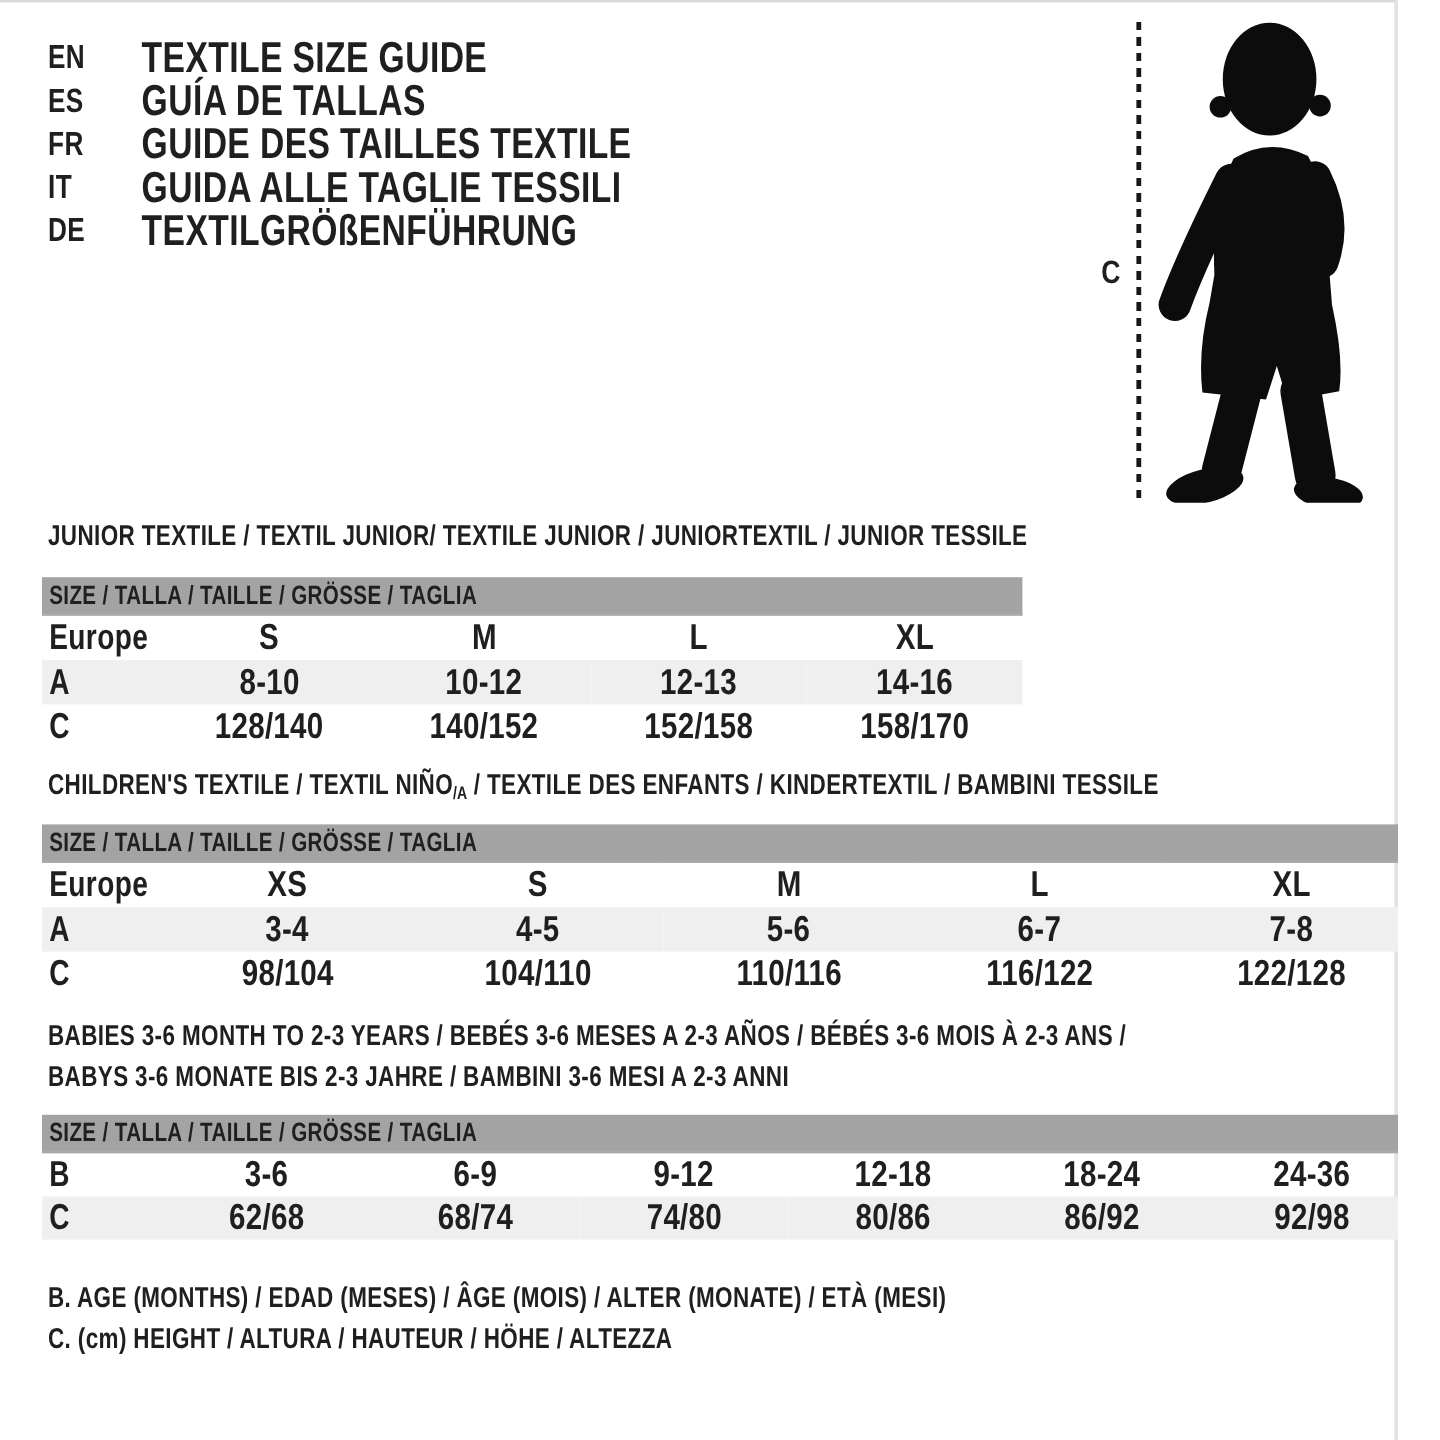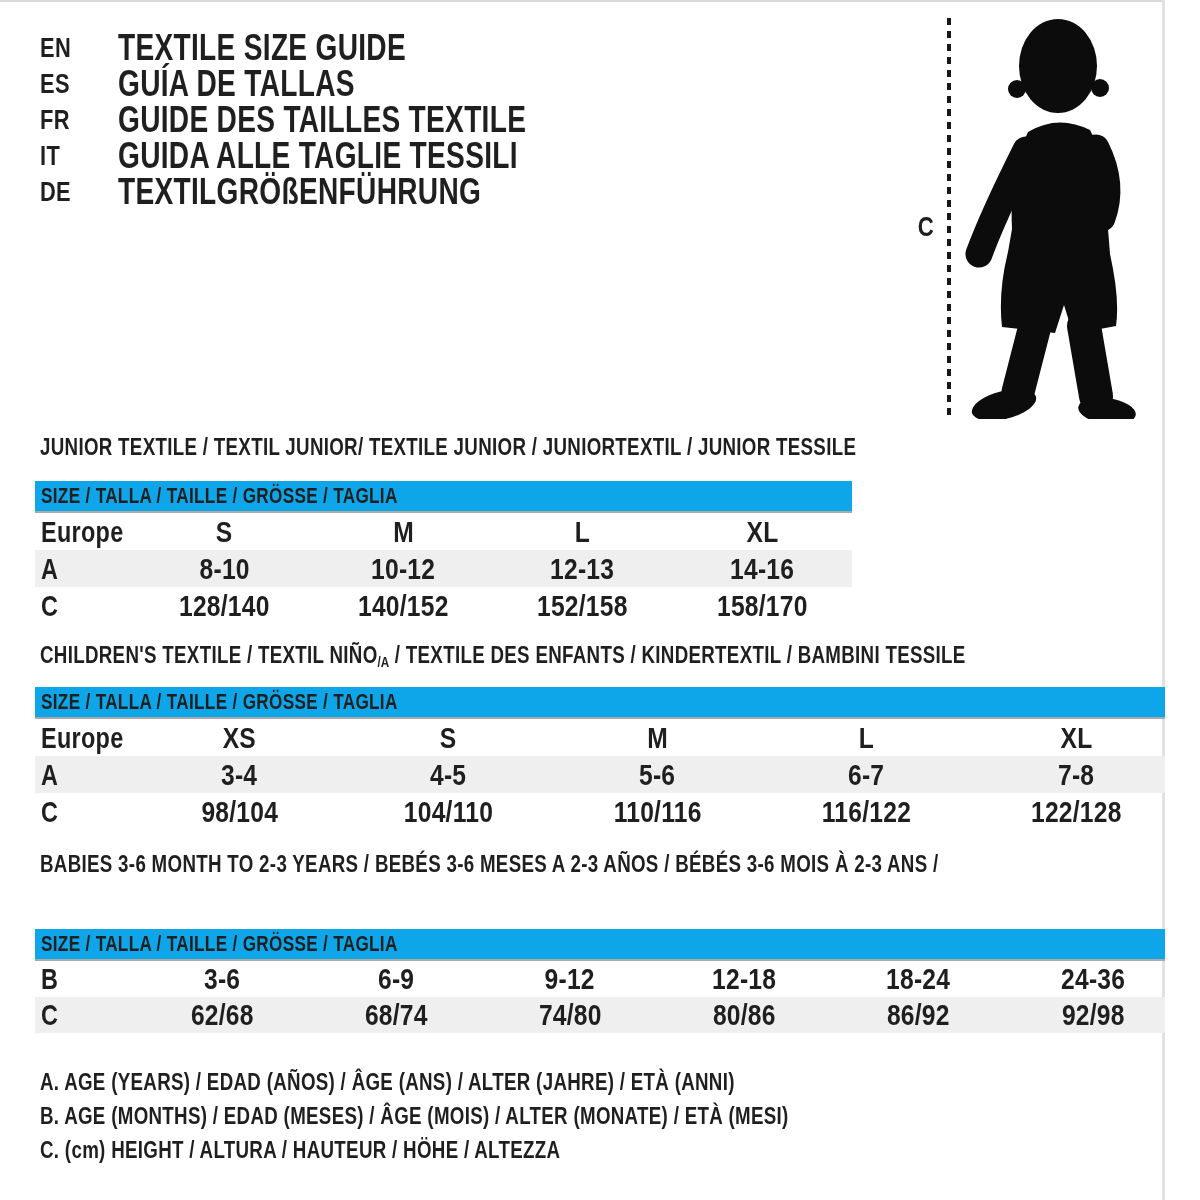--- a/index.html
+++ b/index.html
@@ -35,21 +35,21 @@
   #children-title{top:638px;}
   #babies-title{top:847px;}
   .sub{font-size:15px;position:relative;top:4px;letter-spacing:0;}
 
   
   .size-table{position:absolute;left:35px;border-collapse:collapse;table-layout:fixed;}
   #junior-table{top:481px;width:817px;}
   #children-table{top:687px;width:1147px;}
   #babies-table{top:929px;width:1147px;}
   .size-table th{
-    background:#0ea5e9;height:30px;text-align:left;font-size:22px;font-weight:bold;
+    background:#a3a3a3;height:30px;text-align:left;font-size:22px;font-weight:bold;
     padding:0 0 0 6px;border-bottom:2px solid #a9a9a9;margin-left:36px;
   }
   .size-table td{height:37px;font-size:30px;font-weight:bold;padding:0;vertical-align:middle;}
   #babies-table td{height:36px;}
   .size-table td.lbl{text-align:left;padding-left:6px;}
   .size-table td.val{text-align:center;}
   .size-table tr.shade td{background:#efefef;}
 
   
   .footnotes{position:absolute;left:40px;top:1068px;}
@@ -187,20 +187,21 @@
         <td class="val"><span class="cxc">104/110</span></td>
         <td class="val"><span class="cxc">110/116</span></td>
         <td class="val"><span class="cxc">116/122</span></td>
         <td class="val"><span class="cxc">122/128</span></td>
       </tr>
     </tbody>
   </table>
 
   <div class="sec-title" id="babies-title">
     <div><span class="cx">BABIES 3-6 MONTH TO 2-3 YEARS / BEBÉS 3-6 MESES A 2-3 AÑOS / BÉBÉS 3-6 MOIS À 2-3 ANS /</span></div>
+    <div><span class="cx">BABYS 3-6 MONATE BIS 2-3 JAHRE / BAMBINI 3-6 MESI A 2-3 ANNI</span></div>
   </div>
   <table class="size-table" id="babies-table">
     <colgroup>
         <col style="width:100px">
         <col style="width:174px">
         <col style="width:174px">
         <col style="width:174px">
         <col style="width:174px">
         <col style="width:174px">
         <col style="width:177px">
@@ -226,17 +227,16 @@
         <td class="val"><span class="cxc">68/74</span></td>
         <td class="val"><span class="cxc">74/80</span></td>
         <td class="val"><span class="cxc">80/86</span></td>
         <td class="val"><span class="cxc">86/92</span></td>
         <td class="val"><span class="cxc">92/98</span></td>
       </tr>
     </tbody>
   </table>
 
   <div class="footnotes">
-    <div class="footnote"><span class="cx">A. AGE (YEARS) / EDAD (AÑOS) / ÂGE (ANS) / ALTER (JAHRE) / ETÀ (ANNI)</span></div>
     <div class="footnote"><span class="cx">B. AGE (MONTHS) / EDAD (MESES) / ÂGE (MOIS) / ALTER (MONATE) / ETÀ (MESI)</span></div>
     <div class="footnote"><span class="cx">C. (cm) HEIGHT / ALTURA / HAUTEUR / HÖHE / ALTEZZA</span></div>
   </div>
 </div>
 
 </body></html>

